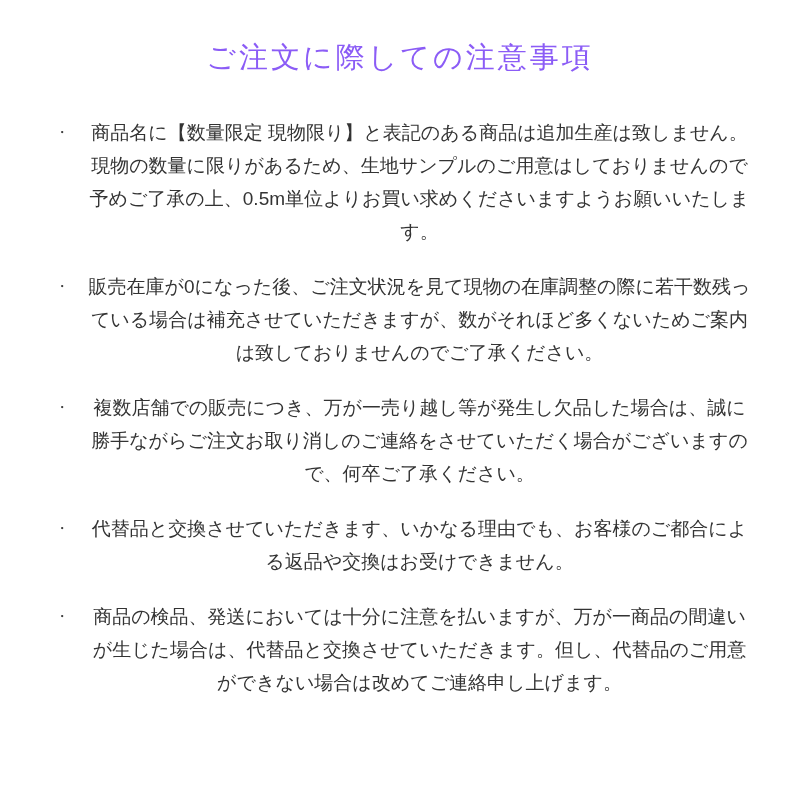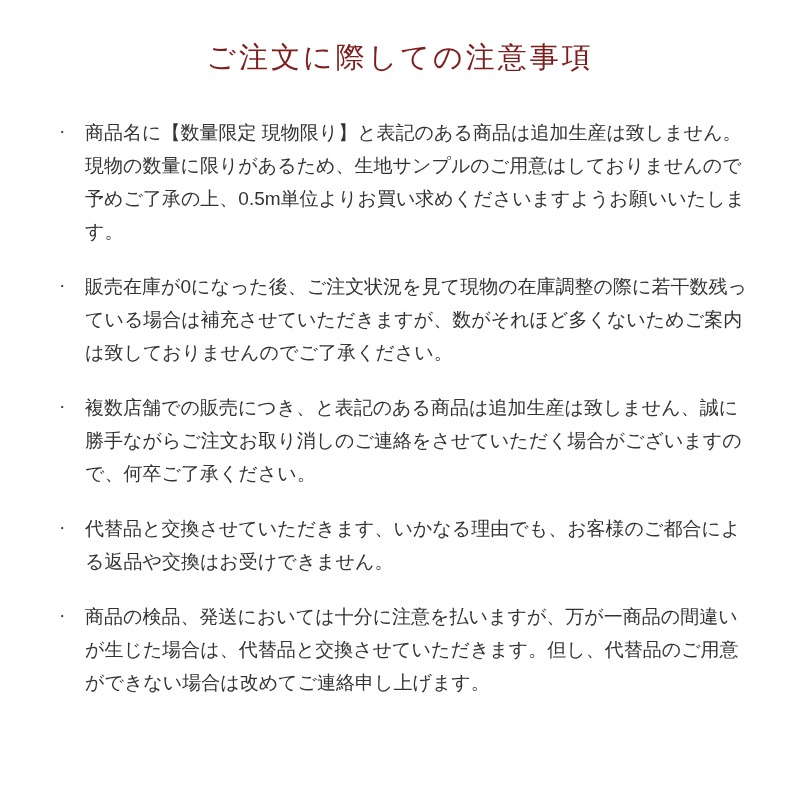--- a/index.html
+++ b/index.html
@@ -21,21 +21,21 @@
     background: #ffffff;
   }
   .title {
     margin: 40px 0 0 0;
     font-family: Liberation Sans, sans-serif;
     font-weight: 500;
     font-size: 29px;
     line-height: 1.2;
     letter-spacing: 3px;
     text-align: center;
-    color: #7f1d1d;
+    color: #8b5cf6;
   }
   ul.notes {
     list-style: none;
     margin: 41px 0 0 0;
     padding: 0 46px 0 55px;
   }
   li.note {
     display: flex;
     align-items: flex-start;
     margin: 0 0 22px 0;
@@ -48,21 +48,21 @@
     width: 30px;
     font-size: 14px;
     line-height: 33px;
     color: #333333;
     text-align: left;
   }
   .note-text {
     flex: 1 1 auto;
     overflow-wrap: anywhere;
     word-break: normal;
-    text-align: left;
+    text-align: center;
   }
 </style>
 </head>
 <body>
 
 <div class="page">
 
   <h1 class="title">ご注文に際しての注意事項</h1>
 
   <ul class="notes">
@@ -72,21 +72,21 @@
       <span class="note-text">商品名に【数量限定 現物限り】と表記のある商品は追加生産は致しません。現物の数量に限りがあるため、生地サンプルのご用意はしておりませんので予めご了承の上、0.5m単位よりお買い求めくださいますようお願いいたします。</span>
     </li>
 
     <li class="note">
       <span class="bullet">・</span>
       <span class="note-text">販売在庫が0になった後、ご注文状況を見て現物の在庫調整の際に若干数残っている場合は補充させていただきますが、数がそれほど多くないためご案内は致しておりませんのでご了承ください。</span>
     </li>
 
     <li class="note">
       <span class="bullet">・</span>
-      <span class="note-text">複数店舗での販売につき、と表記のある商品は追加生産は致しません、誠に勝手ながらご注文お取り消しのご連絡をさせていただく場合がございますので、何卒ご了承ください。</span>
+      <span class="note-text">複数店舗での販売につき、万が一売り越し等が発生し欠品した場合は、誠に勝手ながらご注文お取り消しのご連絡をさせていただく場合がございますので、何卒ご了承ください。</span>
     </li>
 
     <li class="note">
       <span class="bullet">・</span>
       <span class="note-text">代替品と交換させていただきます、いかなる理由でも、お客様のご都合による返品や交換はお受けできません。</span>
     </li>
 
     <li class="note">
       <span class="bullet">・</span>
       <span class="note-text">商品の検品、発送においては十分に注意を払いますが、万が一商品の間違いが生じた場合は、代替品と交換させていただきます。但し、代替品のご用意ができない場合は改めてご連絡申し上げます。</span>

